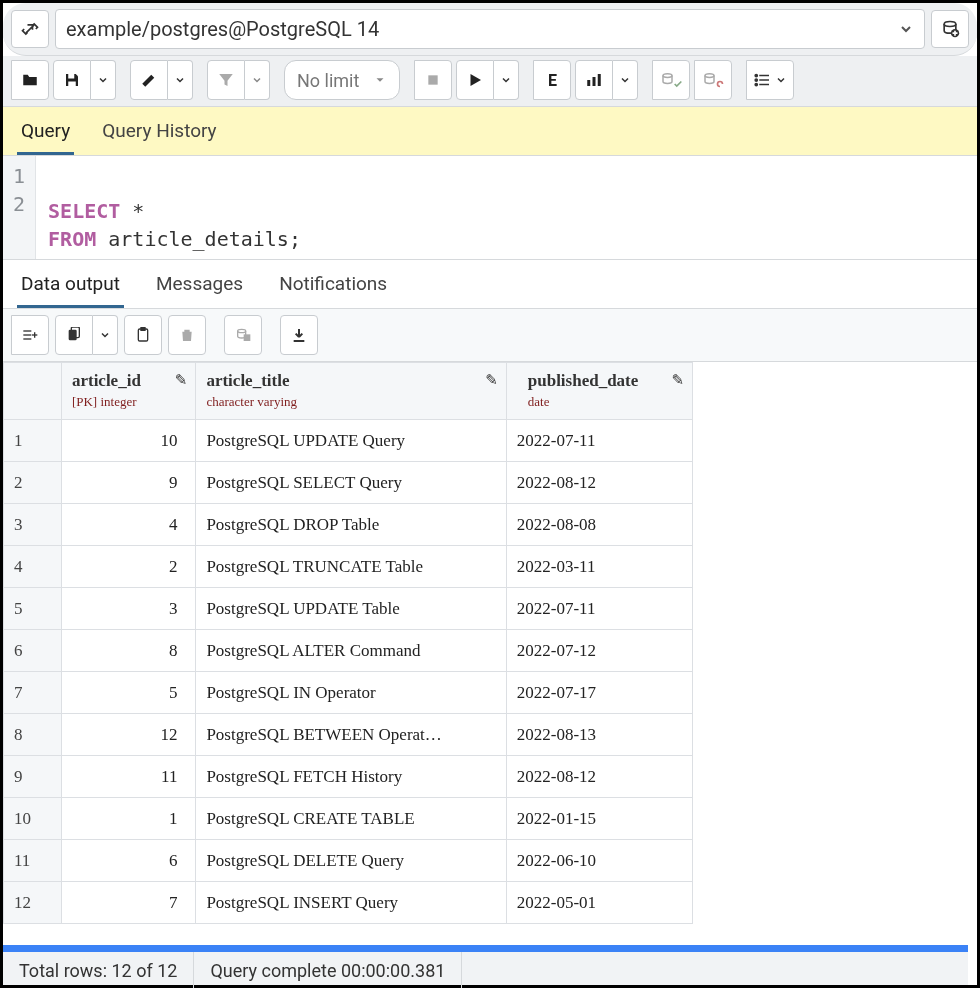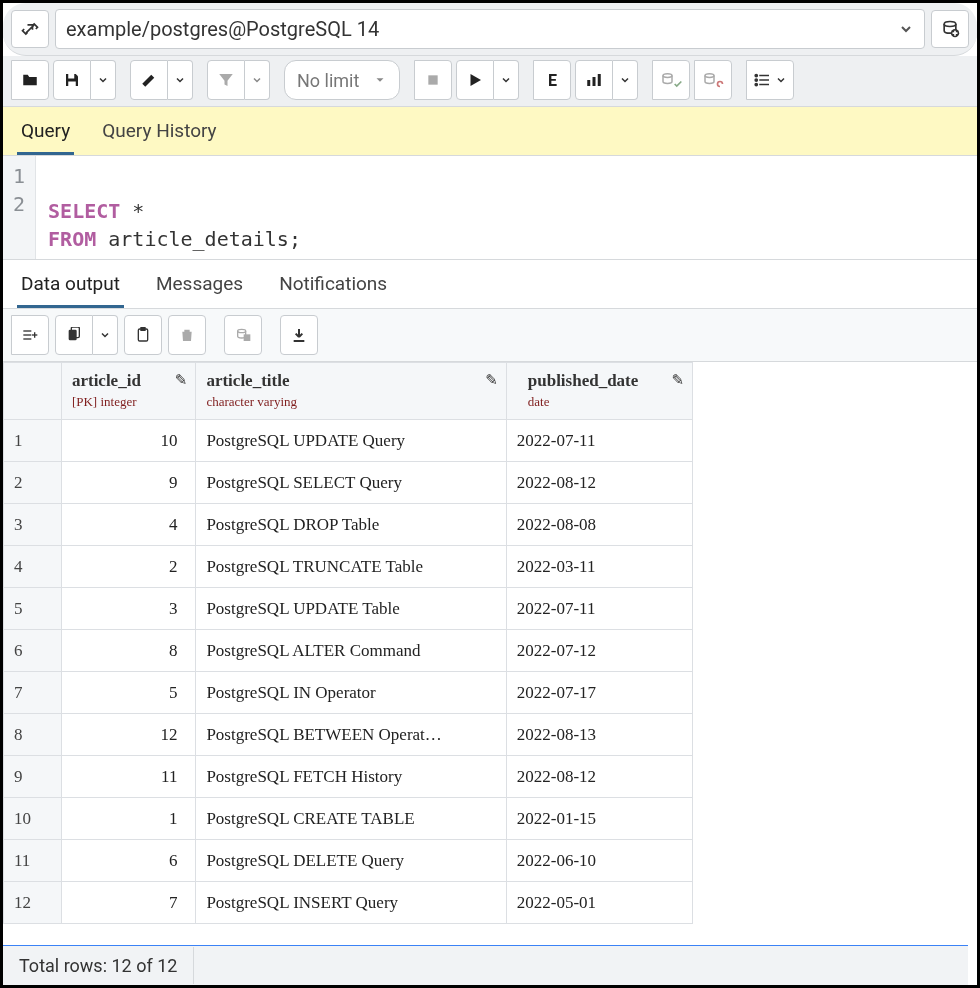--- a/index.html
+++ b/index.html
@@ -149,24 +149,24 @@
     background: #f5f7f9;
     color: #444;
     width: 56px;
     text-align: left;
   }
   .data-table .num { text-align: right; padding-right: 18px; }
   .status-bar {
     position: absolute;
     bottom: 3px; left: 3px; right: 12px;
     display: flex;
-    border-top: 1px solid #3b82f6;
+    border-top: 7px solid #3b82f6;
     background: #f1f3f5;
     height: 40px;
-    align-items: center;
+    align-items: flex-start;
     font-size: 18px;
     color: #333;
   }
   .status-bar .cell {
     padding: 8px 16px;
     border-right: 1px solid #d6d9dc;
     display:flex; align-items:center;
   }
   svg { display:block; }
   .chev-svg{width:12px;height:12px;}
@@ -498,13 +498,14 @@
         <td class="rownum">12</td>
         <td class="num">7</td>
         <td>PostgreSQL INSERT Query</td>
         <td>2022-05-01</td>
       </tr>
     </tbody>
 </table>
 
 <div class="status-bar">
   <div class="cell">Total rows: 12 of 12</div>
+  <div class="cell">Query complete 00:00:00.381</div>
 </div>
 
 </body></html>

